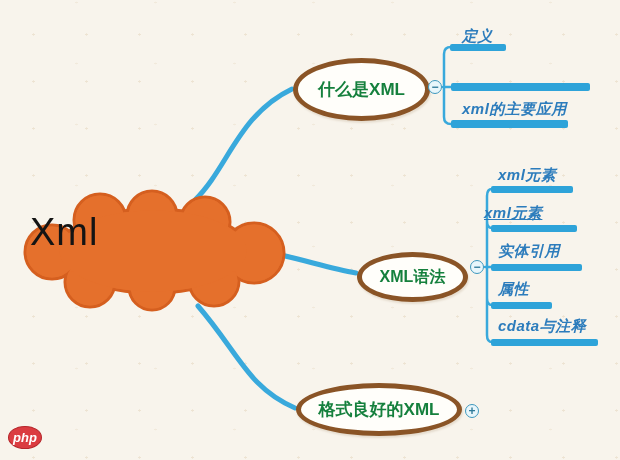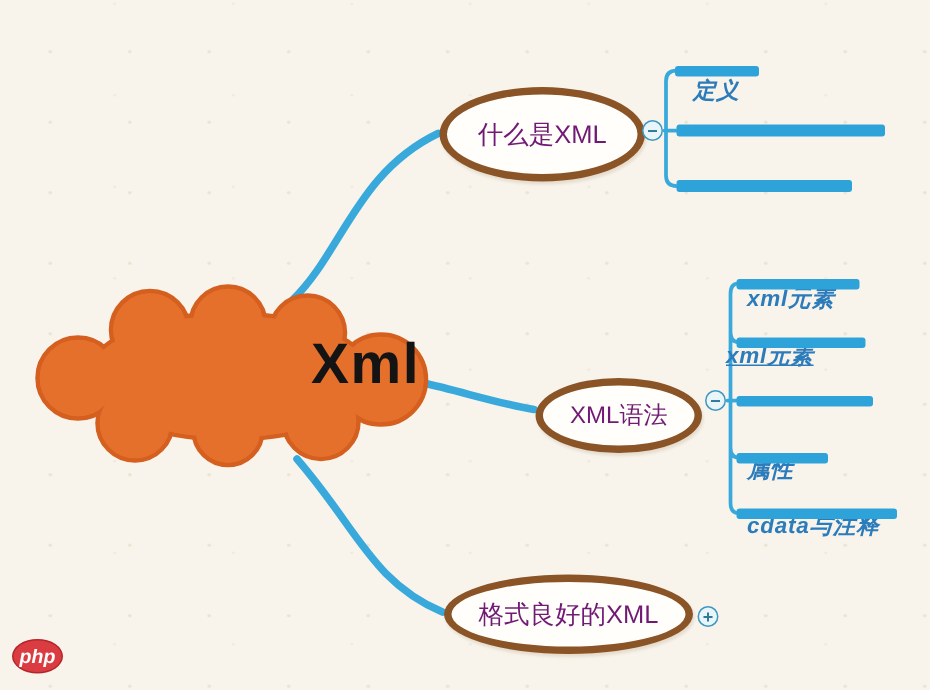--- a/index.html
+++ b/index.html
@@ -15,39 +15,38 @@
     background-position:7px 11px, 37px 33px;
     font-family:"Liberation Sans","DejaVu Sans",sans-serif;
   }
   #wires{position:absolute;left:0;top:0;width:620px;height:460px;}
   .node{
     position:absolute;
     border:5px solid #8A5426;
     border-radius:50%;
     background:#FFFEFA;
     display:flex;align-items:center;justify-content:center;
-    color:#701a75;font-weight:normal;
+    color:#15803d;font-weight:bold;
     box-sizing:border-box;
     box-shadow:1px 2px 2px rgba(130,90,40,0.15);
     text-align:center;
   }
   .root-label{
-    position:absolute;left:30px;top:222px;width:250px;
-    text-align:right;
-    font-size:38px;font-weight:700;color:#141414;
+    position:absolute;left:30px;top:211px;width:250px;
+    text-align:left;
+    font-size:38px;font-weight:400;color:#141414;
     letter-spacing:1px;
   }
   .child-label{
     position:absolute;
     color:#2C7CBC;
     font-style:italic;font-weight:bold;
     font-size:15px;
     white-space:nowrap;
     letter-spacing:0.5px;
-    margin-top:24px;
   }
   .child-bar{
     position:absolute;
     background:#2EA3D9;
     border-radius:2px;
     height:7px;
   }
   .toggle{
     position:absolute;
     width:14px;height:14px;
@@ -143,28 +142,30 @@
 
   <div class="toggle" style="left:428px;top:80px;">−</div>
   <div class="toggle" style="left:470px;top:260px;">−</div>
   <div class="toggle" style="left:465px;top:404px;">+</div>
 
   <div class="child-label" style="left:462px;top:27px;">定义</div>
   <div class="child-bar" style="left:450px;top:44px;width:56px;"></div>
 
   <div class="child-bar" style="left:451px;top:83px;width:139px;height:8px;"></div>
 
+  <div class="child-label" style="left:462px;top:100px;">xml的主要应用</div>
   <div class="child-bar" style="left:451px;top:120px;width:117px;height:8px;"></div>
 
   <div class="child-label" style="left:498px;top:166px;">xml元素</div>
   <div class="child-bar" style="left:491px;top:186px;width:82px;"></div>
 
   <div class="child-label" style="left:484px;top:204px;text-decoration:underline;">xml元素</div>
   <div class="child-bar" style="left:491px;top:225px;width:86px;"></div>
 
+  <div class="child-label" style="left:498px;top:242px;">实体引用</div>
   <div class="child-bar" style="left:491px;top:264px;width:91px;"></div>
 
   <div class="child-label" style="left:498px;top:280px;">属性</div>
   <div class="child-bar" style="left:491px;top:302px;width:61px;"></div>
 
   <div class="child-label" style="left:498px;top:317px;">cdata与注释</div>
   <div class="child-bar" style="left:491px;top:339px;width:107px;"></div>
 
 
   <div class="footer-logo">

